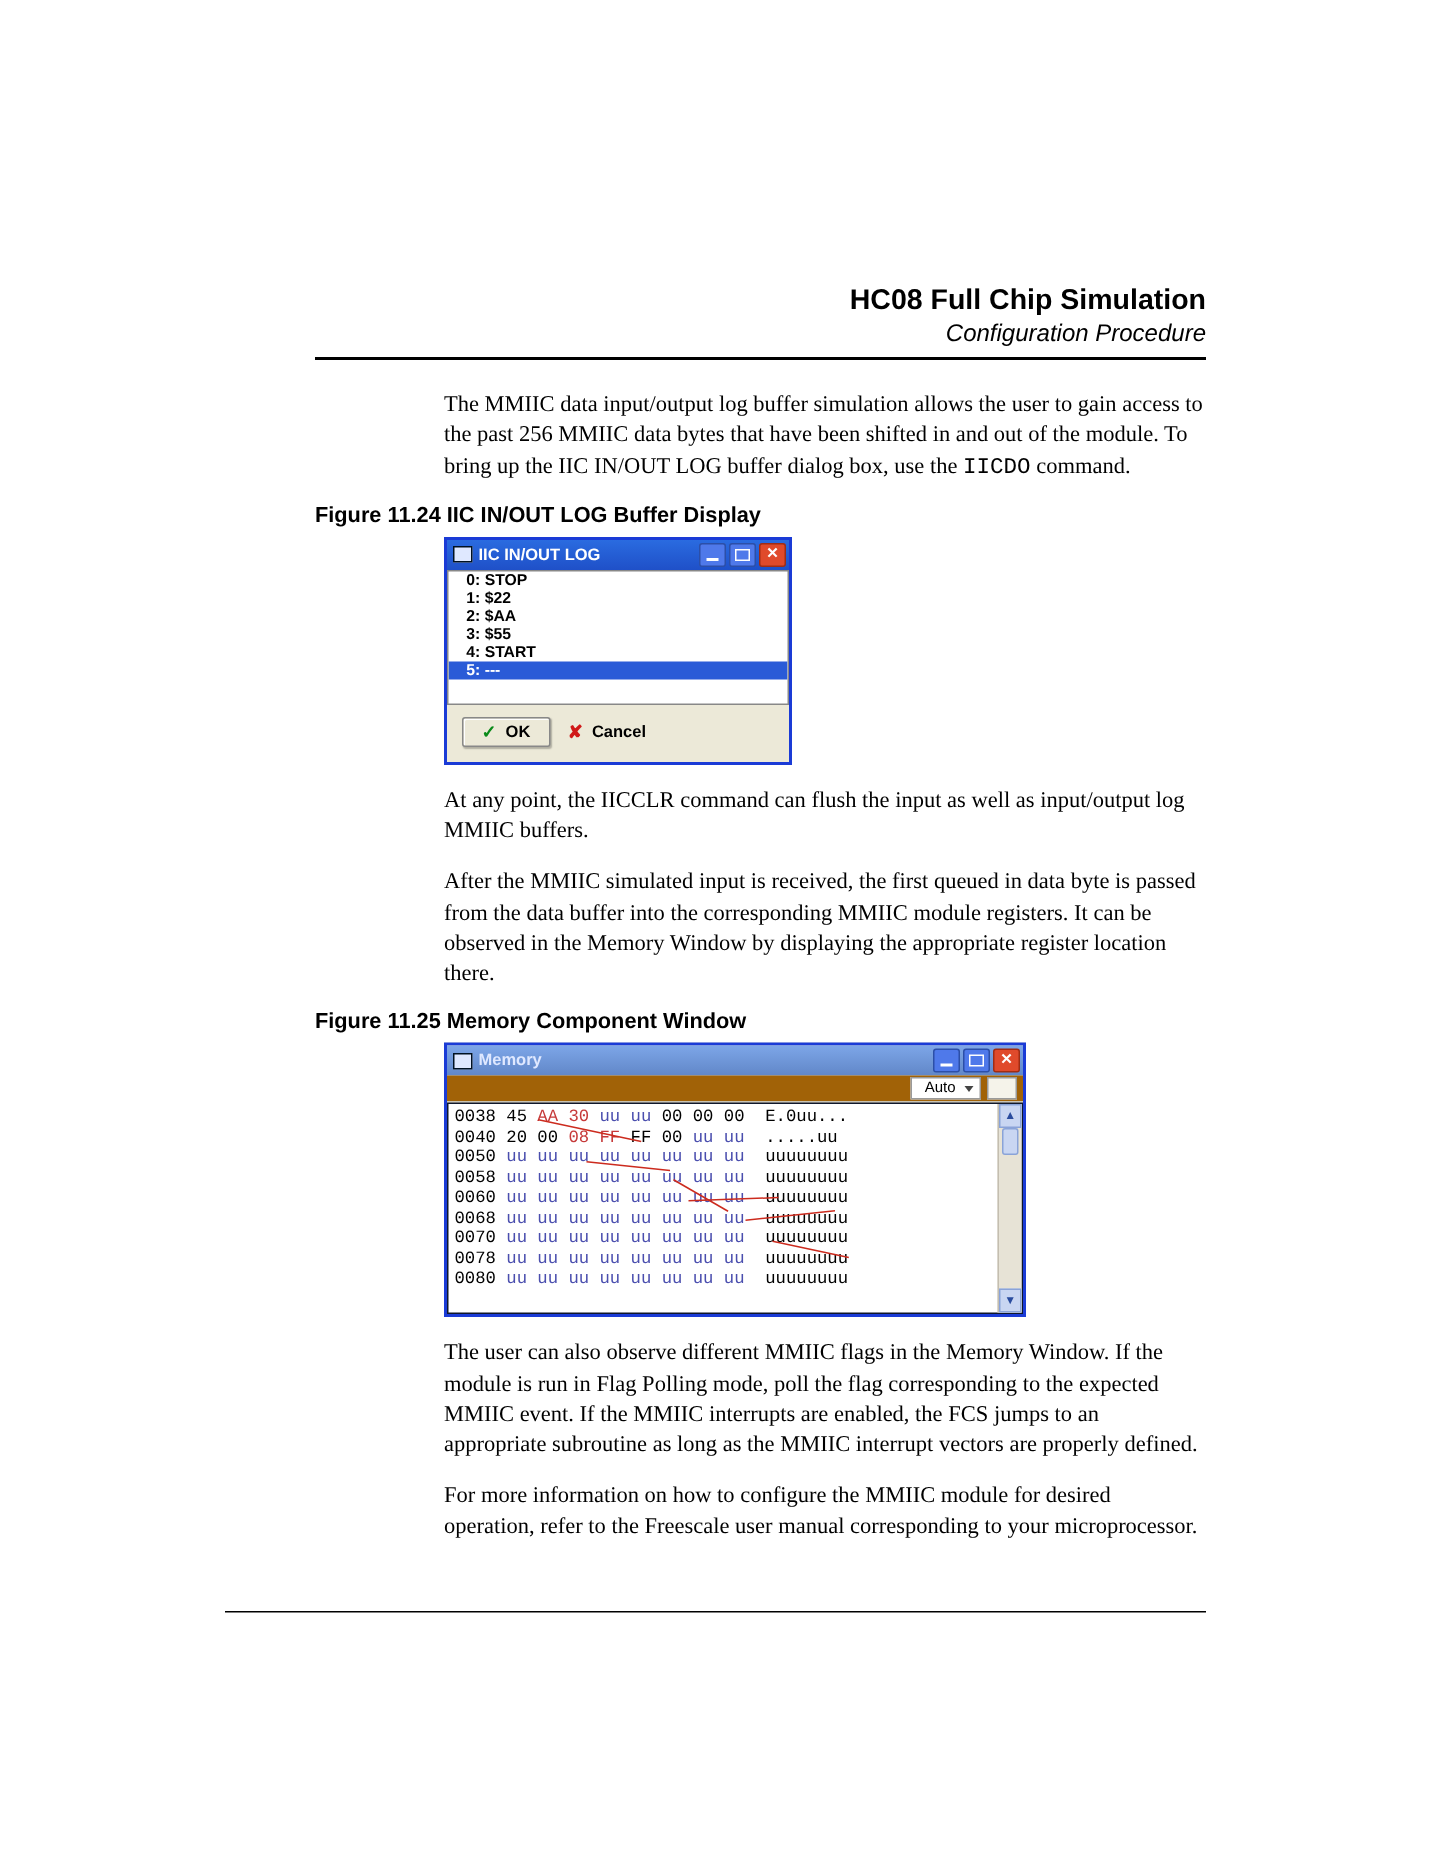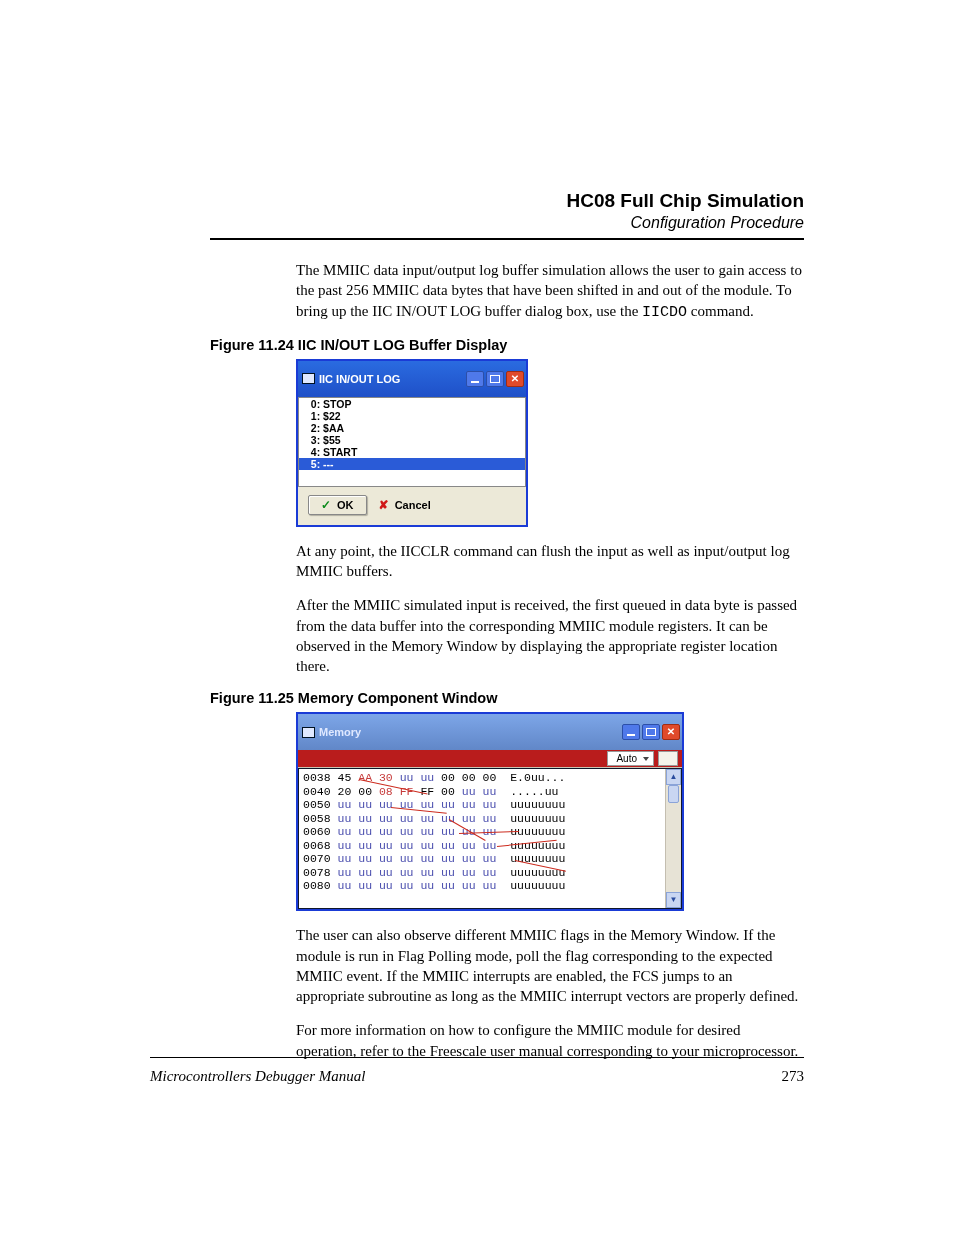--- a/index.html
+++ b/index.html
@@ -9,42 +9,42 @@
   .header-title { font-weight: bold; font-size: 19px; text-align: right; font-family: Arial, Helvetica, sans-serif; }
   .header-sub { font-style: italic; font-size: 16px; text-align: right; font-family: Arial, Helvetica, sans-serif; margin-top: 2px; }
   .rule { border: none; border-top: 2px solid #000; margin-top: 6px; }
   .content { margin-top: 20px; }
   .body-text { font-size: 15px; line-height: 1.35; margin: 0 0 14px 86px; }
   .fig-caption { font-weight: bold; font-size: 14.5px; font-family: Arial, Helvetica, sans-serif; margin: 8px 0 6px 0; }
   .mono { font-family: "Courier New", monospace; }
 
   
   .dlg1 { width: 232px; margin-left: 86px; border: 2.5px solid #1a3bd6; background: #ece9d8; font-family: Tahoma, Arial, sans-serif; font-size: 11px; }
-  .dlg1 .titlebar, .dlg2 .titlebar { display: flex; align-items: center; height: 36px; background: linear-gradient(to bottom, #2a6be0, #1f50c8); color: #fff; padding: 0 2px 0 4px; }
+  .dlg1 .titlebar, .dlg2 .titlebar { display: flex; align-items: center; height: 20px; background: linear-gradient(to bottom, #2a6be0, #1f50c8); color: #fff; padding: 0 2px 0 4px; }
   .tb-icon { width: 13px; height: 11px; background: #dfe8ff; border: 1px solid #012; margin-right: 4px; display:inline-block; }
   .tb-title { font-weight: bold; font-size: 11px; flex: 1; white-space: nowrap; font-family: Tahoma, Arial, sans-serif; }
   .tb-btns { display: flex; gap: 2px; }
   .tb-btn { width: 18px; height: 16px; background: #4f79ea; border: 1px solid #2c4fa8; border-radius: 2px; color:#fff; font-size:10px; line-height:13px; text-align:center; position:relative; }
   .tb-btn.close { background: #e04a2b; border-color:#a02c14; }
   .tb-btn.min::after { content:""; position:absolute; left:4px; right:4px; bottom:3px; height:2px; background:#fff; }
   .tb-btn.max::after { content:""; position:absolute; inset:3px; border:1.5px solid #fff; }
   .tb-btn.close::after { content:"\2715"; font-weight:bold; font-size:10px; }
   .dlg1 .list { background:#fff; margin:0; border:1px solid #888; height:90px; overflow:hidden; }
   .dlg1 .list .row { font-family: "MS Sans Serif", Tahoma, Arial, sans-serif; font-weight:bold; font-size:10.5px; padding:0 6px; line-height:12px; white-space:pre; }
   .dlg1 .list .row.sel { background:#2a5bd7; color:#fff; }
   .dlg1 .btnbar { display:flex; gap:12px; padding:8px 10px 10px; align-items:center; }
   .btn3d { background:#ece9d8; border:1px solid #888; border-radius:2px; padding:2px 12px; display:inline-flex; align-items:center; gap:6px; font-size:11px; font-family: Tahoma, Arial, sans-serif; font-weight:bold; box-shadow: inset 1px 1px 0 #fff, 1px 1px 1px rgba(0,0,0,.25); }
   .chk-green { color:#0a8a1a; font-weight:bold; font-size:12px; }
   .x-red { color:#d01818; font-weight:bold; font-size:12px; }
 
   
   .dlg2 { width: 388px; margin-left: 86px; border: 2.5px solid #1a3bd6; background: #ece9d8; font-family: Tahoma, Arial, sans-serif; font-size: 11px; }
   .dlg2 .titlebar { background: linear-gradient(to bottom, #7da6e8, #6187c8); }
   .dlg2 .tb-title { color:#dfe8ff; }
-  .dlg2 .toolbar { display:flex; justify-content:flex-end; align-items:center; height:18px; background:#b91c1c; border-bottom:1px solid #c9c4b4; padding-right:4px; gap:4px; }
+  .dlg2 .toolbar { display:flex; justify-content:flex-end; align-items:center; height:18px; background:#a16207; border-bottom:1px solid #c9c4b4; padding-right:4px; gap:4px; }
   .dlg2 .dropdown { font-size:10px; border:1px solid #9a9a9a; background:#fff; padding:1px 16px 1px 8px; position:relative; }
   .dlg2 .dropdown::after { content:""; position:absolute; right:4px; top:5px; border-left:3px solid transparent; border-right:3px solid transparent; border-top:4px solid #444; }
   .dlg2 .empty-btn { width:20px; height:15px; border:1px solid #9a9a9a; background:#f5f3ea; }
   .dlg2 .hexarea { position:relative; background:#fff; border:1px solid #0f172a; }
   .dlg2 .hexarea .scroll { position:absolute; right:0; top:0; bottom:0; width:16px; background:#e7e3d6; border-left:1px solid #c4beb0; }
   .dlg2 .hexarea .scroll .arrow { height:16px; background:#c9d6f2; border:1px solid #8aa3d8; text-align:center; font-size:8px; line-height:14px; color:#2a4c9e; }
   .dlg2 .hexarea .scroll .thumb { position:absolute; top:16px; left:2px; right:2px; height:18px; background:#c9d6f2; border:1px solid #8aa3d8; border-radius:2px; }
   .dlg2 .hexwrap { padding:2px 0 2px 4px; position:relative; }
   .hexline { white-space:pre; font-family:"Courier New", monospace; font-size:11.5px; line-height:13.5px; }
   .hx-addr { color:#000; }
@@ -151,18 +151,14 @@
         </div>
       </div>
     </div>
 
     <p class="body-text" style="margin-top:14px;">The user can also observe different MMIIC flags in the Memory Window. If the module is run in Flag Polling mode, poll the flag corresponding to the expected MMIIC event. If the MMIIC interrupts are enabled, the FCS jumps to an appropriate subroutine as long as the MMIIC interrupt vectors are properly defined.</p>
     <p class="body-text">For more information on how to configure the MMIIC module for desired operation, refer to the Freescale user manual corresponding to your microprocessor.</p>
   </div>
 
   <div class="footer">
     <hr class="rule2">
-    <div class="footer-row">
-      <span>Microcontrollers Debugger Manual</span>
-      <span class="pg">273</span>
-    </div>
   </div>
 </div>
 
 </body></html>

